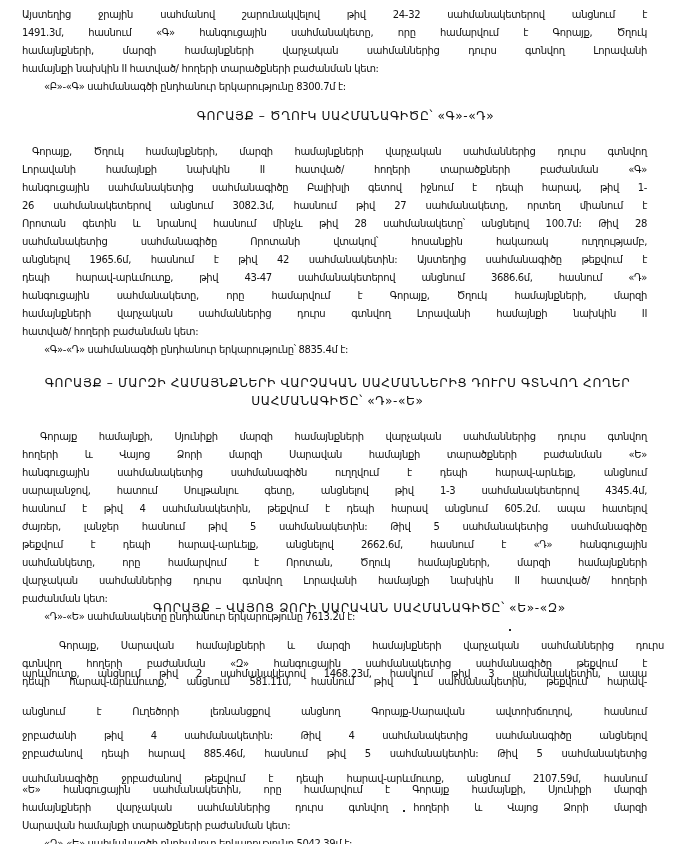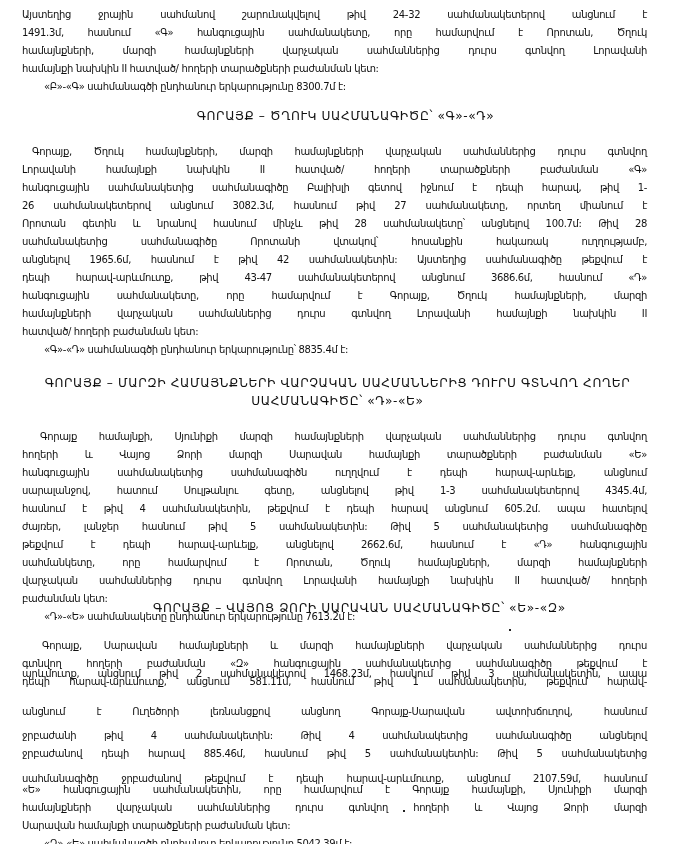--- a/index.html
+++ b/index.html
@@ -66,21 +66,21 @@
       background: #222;
     }
   </style>
 </head>
 <body>
 
 <div class="page">
 
   <div>
     <div class="line" style="top:6px">Այստեղից ջրային սահմանով շարունակվելով թիվ 24-32 սահմանակետերով անցնում է</div>
-    <div class="line" style="top:24px">1491.3մ, հասնում «Գ» հանգուցային սահմանակետը, որը համարվում է Որոտան, Ծղուկ</div>
+    <div class="line" style="top:24px">1491.3մ, հասնում «Գ» հանգուցային սահմանակետը, որը համարվում է Գորայք, Ծղուկ</div>
     <div class="line" style="top:42px">համայնքների, մարզի համայնքների վարչական սահմաններից դուրս գտնվող Լորավանի</div>
     <div class="line last" style="top:60px">համայնքի նախկին II հատված/ հողերի տարածքների բաժանման կետ:</div>
     <div class="line summary" style="top:78px">«Բ»-«Գ» սահմանագծի ընդհանուր երկարությունը  8300.7մ է:</div>
   </div>
 
   <div>
     <div class="heading" style="top:108px; left:8px">ԳՈՐԱՅՔ – ԾՂՈՒԿ  ՍԱՀՄԱՆԱԳԻԾԸ՝  «Գ»-«Դ»</div>
     <div class="line indent" style="top:143px; left:32px; width:615px">Գորայք, Ծղուկ համայնքների, մարզի համայնքների վարչական սահմաններից դուրս գտնվող</div>
     <div class="line" style="top:161px">Լորավանի համայնքի նախկին II հատված/ հողերի տարածքների բաժանման «Գ»</div>
     <div class="line" style="top:179px">հանգուցային սահմանակետից սահմանագիծը Բալիխլի գետով իջնում է դեպի հարավ, թիվ 1-</div>
@@ -108,21 +108,21 @@
     <div class="line" style="top:554px">սահմանկետը, որը համարվում է Որոտան, Ծղուկ համայնքների, մարզի համայնքների</div>
     <div class="line" style="top:572px">վարչական սահմաններից դուրս գտնվող Լորավանի համայնքի նախկին II հատված/ հողերի</div>
     <div class="line last" style="top:590px">բաժանման կետ:</div>
     <div class="line summary" style="top:608px">«Դ»-«Ե» սահմանակետը ընդհանուր երկարությունը  7613.2մ է:</div>
     <div class="dot" style="left:509px; top:629px"></div>
   </div>
 
   <div>
 
     <div class="heading" style="top:600px; left:22px">ԳՈՐԱՅՔ – ՎԱՅՈՑ ՁՈՐԻ ՍԱՐԱՎԱՆ ՍԱՀՄԱՆԱԳԻԾԸ՝  «Ե»-«Զ»</div>
-    <div class="line indent" style="top:637px; left:42px; width:605px">Գորայք, Սարավան համայնքների և մարզի համայնքների վարչական սահմաններից դուրս</div>
+    <div class="line indent" style="top:637px; left:59px; width:605px">Գորայք, Սարավան համայնքների և մարզի համայնքների վարչական սահմաններից դուրս</div>
     <div class="line" style="top:655px">գտնվող հողերի բաժանման «Զ» հանգուցային սահմանակետից սահմանագիծը թեքվում է</div>
     <div class="line" style="top:673px">դեպի հարավ-արևմուտք, անցնում 581.11մ, հասնում թիվ 1 սահմանակետին, թեքվում հարավ-</div>
     <div class="line" style="top:665px">արևմուտք, անցնում թիվ 2 սահմանակետով 1468.23մ, հասնում թիվ 3 սահմանակետին, ապա</div>
     <div class="line" style="top:703px">անցնում է  Ուղեծորի լեռնանցքով անցնող Գորայք-Սարավան ավտոխճուղով, հասնում</div>
     <div class="line" style="top:727px">ջրբաժանի թիվ 4 սահմանակետին: Թիվ 4 սահմանակետից սահմանագիծը  անցնելով</div>
     <div class="line" style="top:745px">ջրբաժանով դեպի հարավ  885.46մ, հասնում թիվ 5 սահմանակետին: Թիվ 5 սահմանակետից</div>
     <div class="line" style="top:770px">սահմանագիծը ջրբաժանով թեքվում է դեպի հարավ-արևմուտք, անցնում 2107.59մ, հասնում</div>
     <div class="line" style="top:781px">«Ե» հանգուցային սահմանակետին, որը համարվում է Գորայք համայնքի, Սյունիքի մարզի</div>
     <div class="line" style="top:799px">համայնքների վարչական սահմաններից դուրս գտնվող  հողերի և Վայոց Ձորի մարզի</div>
     <div class="line last" style="top:817px">Սարավան համայնքի տարածքների բաժանման կետ:</div>

